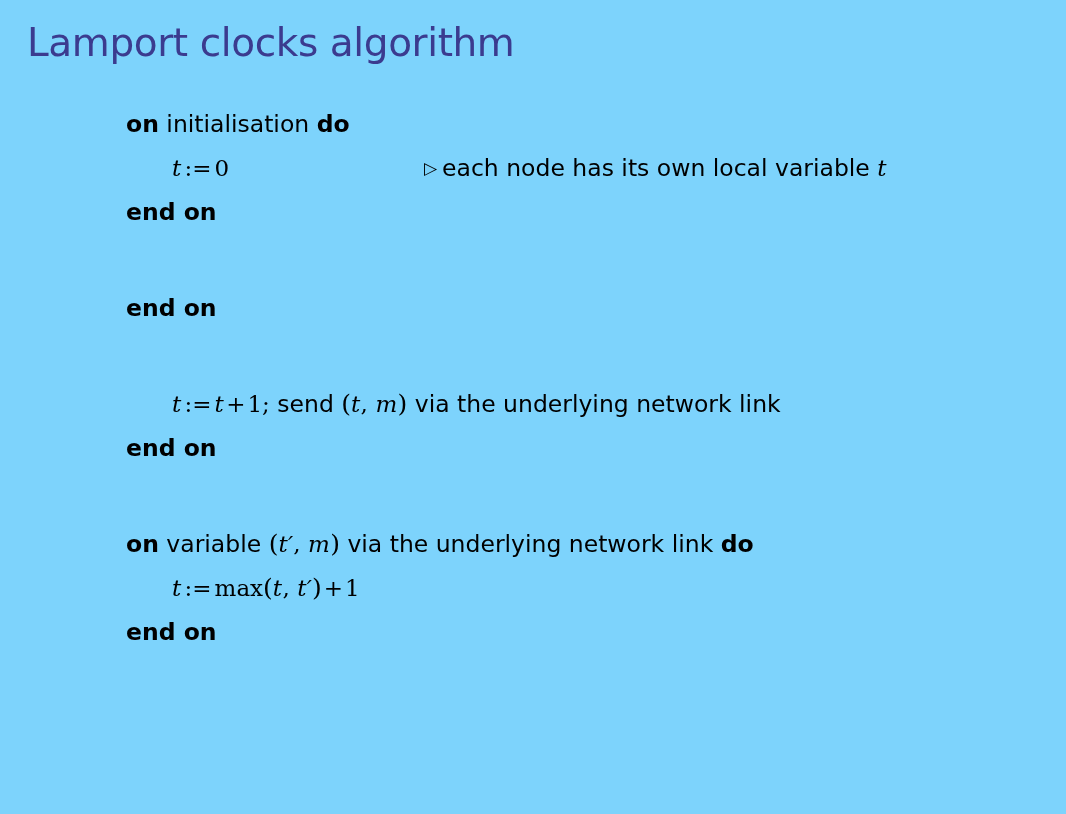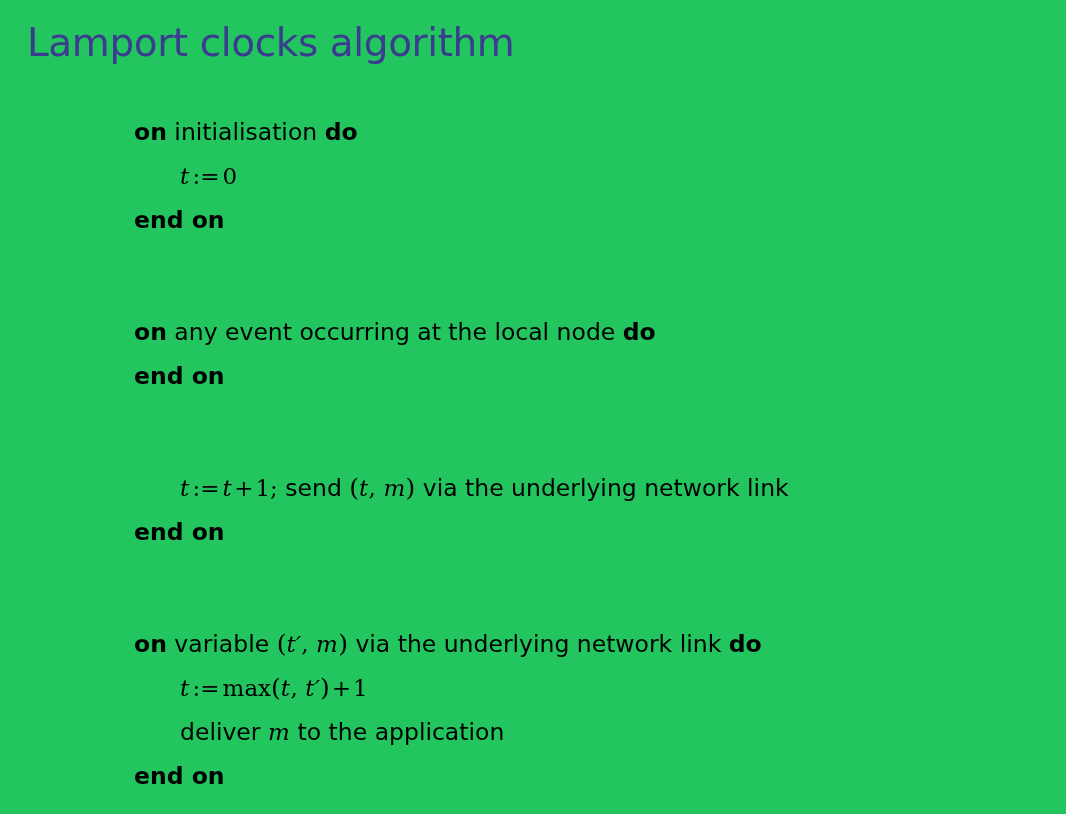--- a/index.html
+++ b/index.html
@@ -12,21 +12,21 @@
     height: 814px;
     position: relative;
     overflow: hidden;
     font-family: "Liberation Sans", sans-serif;
     -webkit-font-smoothing: antialiased;
   }
 
   .slide {
     position: absolute;
     inset: 0;
-    background: #22c55e;
+    background: #7dd3fc;
   }
 
   
   .slide-title {
     position: absolute;
     left: 27px;
     top: 20px;
     font-family: "DejaVu Sans", sans-serif;
     font-size: 39px;
     font-weight: 400;
@@ -42,21 +42,21 @@
     left: 122px;
     top: 98px;
     width: 920px;
     font-family: "DejaVu Sans", sans-serif;
     font-size: 23.5px;
     line-height: 44px;
     color: #000000;
   }
 
   .algo-block {
-    margin: 12px;
+    margin: 4px;
     padding: 0;
   }
   .block-gap {
     height: 44px;
   }
 
   .algo-line {
     white-space: nowrap;
     position: relative;
     height: 44px;
@@ -137,34 +137,34 @@
 
     <div class="algo-block">
 
       <div class="algo-line">
         <span class="kw">on</span><span>&nbsp;</span><span>initialisation</span><span>&nbsp;</span><span class="kw">do</span>
       </div>
 
       <div class="algo-line indent">
         <span class="m">t</span><span class="assign">:=</span><span class="mnum">0</span>
 
+        <span class="comment">
+          <span class="tri-icon">▷</span><span>each node has its own local variable</span><span>&nbsp;</span><span class="m">t</span>
+        </span>
       </div>
 
       <div class="algo-line">
         <span class="kw">end on</span>
       </div>
     </div>
 
     <div class="block-gap"></div>
 
     <div class="algo-block">
 
-      <div class="algo-line">
-        <span class="kw">on</span><span>&nbsp;</span><span>any event occurring at the local node</span><span>&nbsp;</span><span class="kw">do</span>
-      </div>
 
 
       <div class="algo-line">
         <span class="kw">end on</span>
       </div>
     </div>
 
     <div class="block-gap"></div>
 
     <div class="algo-block">
@@ -184,23 +184,20 @@
     <div class="algo-block">
 
       <div class="algo-line">
         <span class="kw">on</span><span>&nbsp;</span><span>variable</span><span>&nbsp;</span><span class="mpar">(</span><span class="m">t</span><span class="prime">′</span><span class="mnum">,</span><span>&nbsp;</span><span class="m">m</span><span class="mpar">)</span><span>&nbsp;</span><span>via the underlying network link</span><span>&nbsp;</span><span class="kw">do</span>
       </div>
 
       <div class="algo-line indent">
         <span class="m">t</span><span class="assign">:=</span><span class="mr">max</span><span class="mpar">(</span><span class="m">t</span><span class="mnum">,</span><span>&nbsp;</span><span class="m">t</span><span class="prime">′</span><span class="mpar">)</span><span class="mop">+</span><span class="mnum">1</span>
       </div>
 
-      <div class="algo-line indent">
-        <span>deliver</span><span>&nbsp;</span><span class="m">m</span><span>&nbsp;</span><span>to the application</span>
-      </div>
 
       <div class="algo-line">
         <span class="kw">end on</span>
       </div>
     </div>
 
   </div>
 </div>
 
 </body></html>

